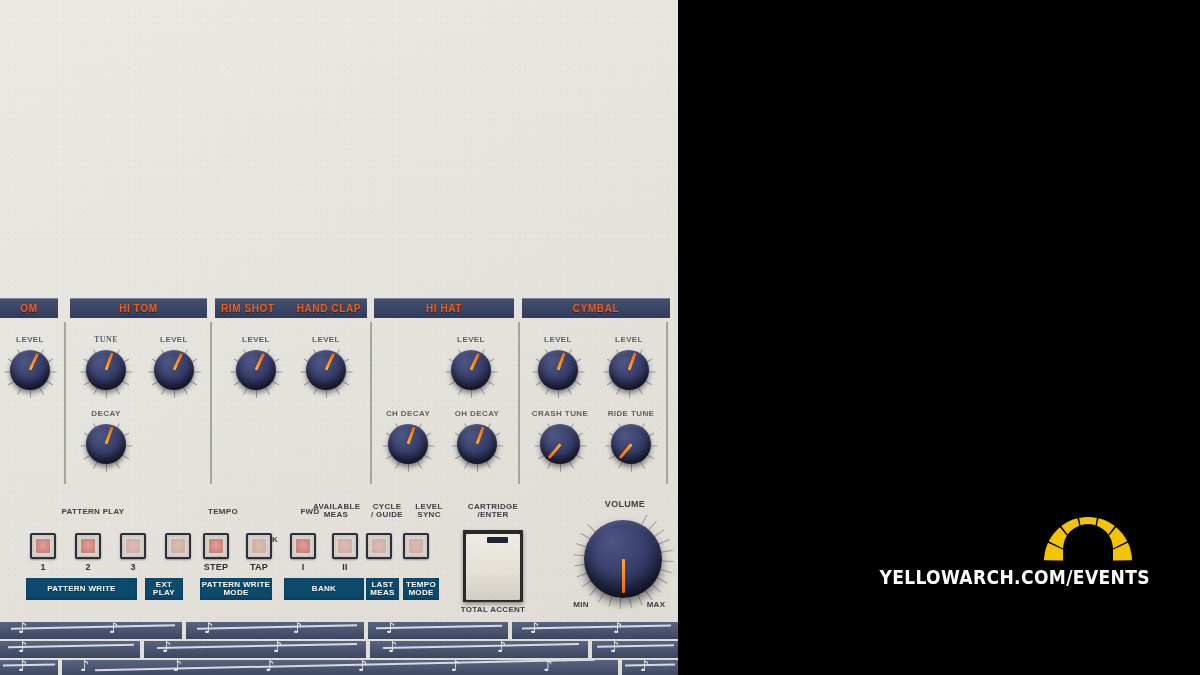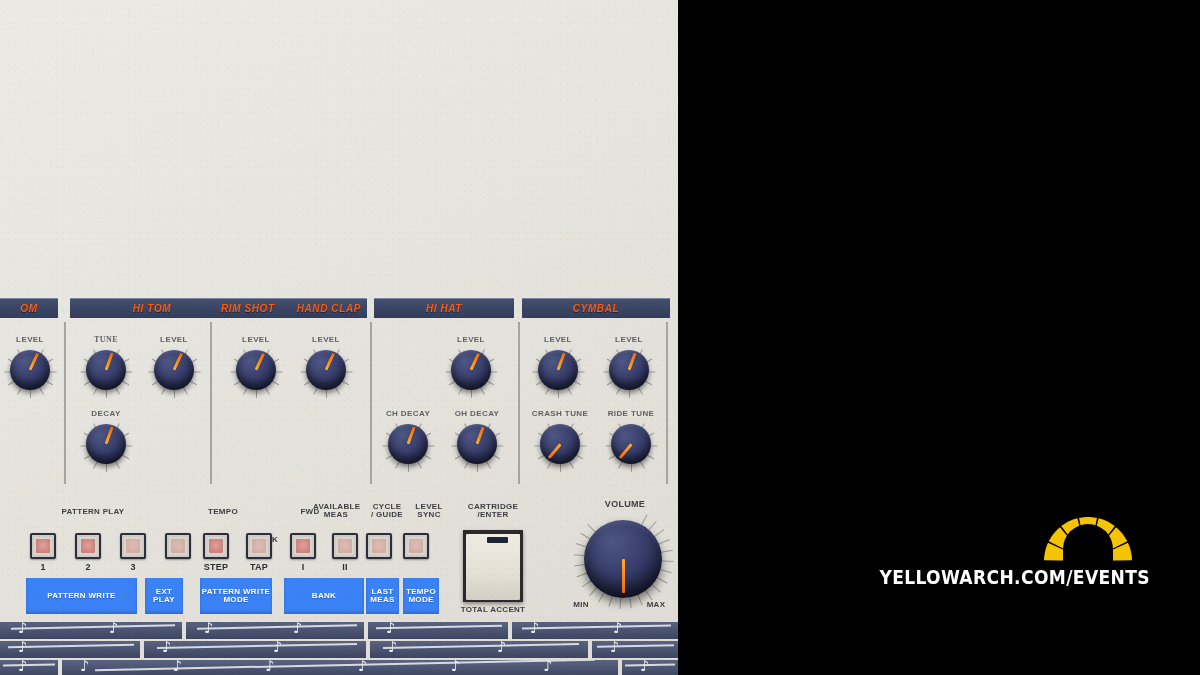--- a/index.html
+++ b/index.html
@@ -52,21 +52,21 @@
   
   .hdrrow{position:absolute;left:0;top:298px;width:678px;height:20px;}
   .hbar{
     position:absolute;top:0;height:20px;
     background:linear-gradient(180deg,#44506e 0%,#3a4664 48%,#313d5b 100%);
     border-top:1px solid #7e87a0;
     display:flex;align-items:center;justify-content:center;
   }
   .hbar span{
     color:#ff5a10;font-size:10px;font-weight:700;letter-spacing:.6px;
-    white-space:nowrap;text-shadow:0 1px 0 rgba(0,0,0,.45);font-style:italic;
+    white-space:nowrap;text-shadow:0 1px 0 rgba(0,0,0,.45);
   }
   .hbar.two span{margin:0 11px;}
 
   
   .vdiv{position:absolute;width:2px;background:#9a9a96;opacity:.85;}
 
   
   .knob{position:absolute;width:44px;height:44px;}
   .knob .lab{
     position:absolute;left:50%;transform:translateX(-50%);top:-13px;
@@ -109,21 +109,21 @@
     position:absolute;left:4px;top:4px;right:4px;bottom:4px;border-radius:1px;
     background:radial-gradient(circle at 50% 45%, #e59a92 0%, #d2817c 55%, #bf6f6c 100%);
     opacity:.9;
   }
   .pad.dim i{opacity:.42;}
   .padnum{
     position:absolute;font-size:9px;color:#2e2e34;font-weight:700;text-align:center;
     letter-spacing:.2px;
   }
   .orangebar{
-    position:absolute;height:36px;background:#3b82f6;
+    position:absolute;height:22px;background:#0c4a6e;
     display:flex;align-items:center;justify-content:center;
     box-shadow:inset 0 -2px 3px rgba(0,0,0,.18);
   }
   .orangebar span{
     color:#fff;font-size:8px;font-weight:700;letter-spacing:.3px;
     text-align:center;line-height:1.05;white-space:pre;
     text-shadow:0 1px 1px rgba(0,0,0,.25);
   }
   .cartridge{
     position:absolute;left:463px;top:530px;width:60px;height:72px;
@@ -186,21 +186,21 @@
 <div class="stage">
 
   <div class="photo">
     <div class="faceplate"></div>
 
 
     <div class="hdrrow">
       <div class="hbar" style="left:0;width:58px;">
         <span>OM</span>
       </div>
-      <div class="hbar" style="left:70px;width:164px;">
+      <div class="hbar" style="left:70px;width:137px;">
         <span>HI TOM</span>
       </div>
       <div class="hbar two" style="left:215px;width:152px;">
         <span>RIM SHOT</span>
         <span>HAND CLAP</span>
       </div>
       <div class="hbar" style="left:374px;width:140px;">
         <span>HI HAT</span>
       </div>
       <div class="hbar" style="left:522px;width:148px;">

